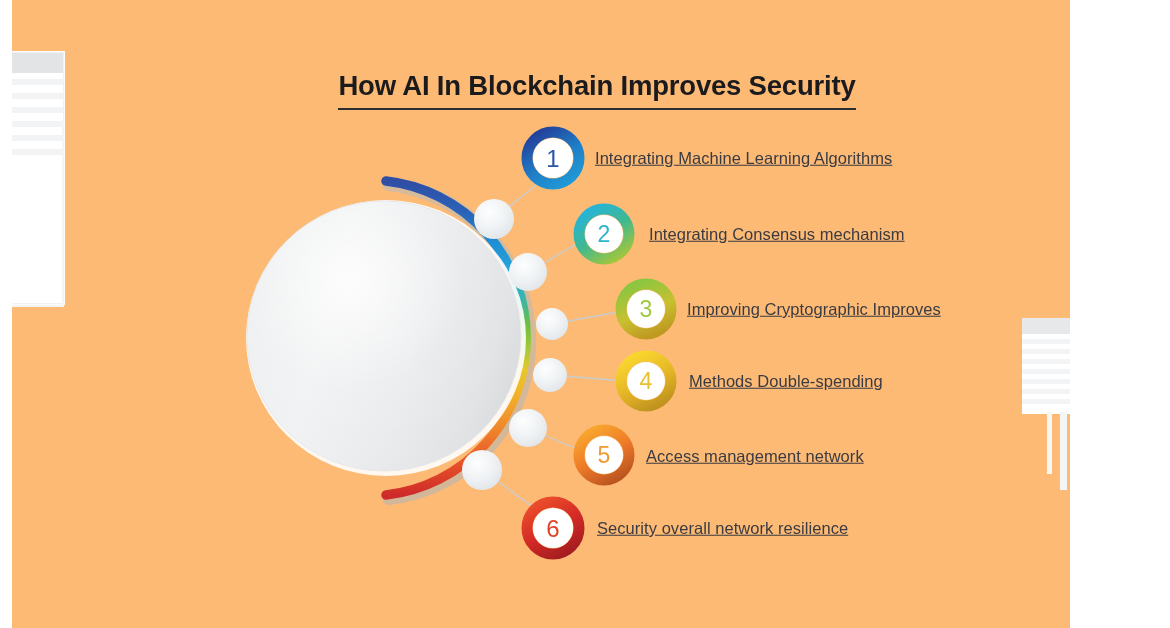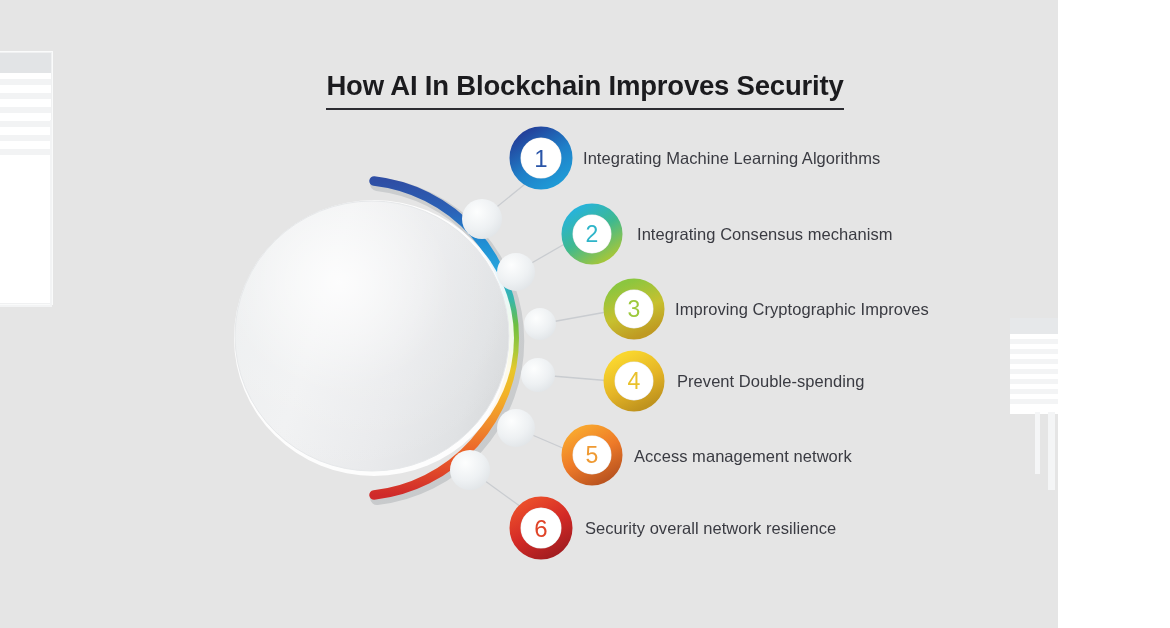--- a/index.html
+++ b/index.html
@@ -8,22 +8,23 @@
     background: #ffffff;
   }
   body {
     font-family: "Liberation Sans", sans-serif;
     -webkit-font-smoothing: antialiased;
   }
   #stage {
     position: relative;
     width: 1058px;
     height: 628px;
-    background: #e5e5e5;
+    background: #fdba74;
     overflow: hidden;
+    margin-left: 12px;
   }
 
   
   .ghost-panel {
     position: absolute;
     pointer-events: none;
   }
   #ghost-left {
     left: -58px;
     top: 52px;
@@ -123,20 +124,21 @@
 
   
   .item-label {
     position: absolute;
     font-size: 16.5px;
     color: #3a3b42;
     letter-spacing: 0.05px;
     white-space: nowrap;
     line-height: 1;
     transform: translateY(-50%);
+    text-decoration: underline;
   }
 </style>
 </head>
 <body>
 
 <div id="stage">
 
   <div class="ghost-panel" id="ghost-left">
     <div class="gp-titlebar"></div>
     <div class="gp-lines">
@@ -307,17 +309,17 @@
         <circle cx="541" cy="528" r="26" fill="none" stroke="url(#ring6)" stroke-width="11"></circle>
         <circle cx="541" cy="528" r="20" fill="#ffffff"></circle>
         <text x="541" y="528" text-anchor="middle" dominant-baseline="central" font-family="Liberation Sans, sans-serif" font-size="24" fill="#e04428">6</text>
       </g>
     </g>
   </svg>
 
   <div class="item-label" style="left:583px; top:158px;">Integrating Machine Learning Algorithms</div>
   <div class="item-label" style="left:637px; top:234px;">Integrating Consensus mechanism</div>
   <div class="item-label" style="left:675px; top:309px;">Improving Cryptographic Improves</div>
-  <div class="item-label" style="left:677px; top:381px;">Prevent Double-spending</div>
+  <div class="item-label" style="left:677px; top:381px;">Methods Double-spending</div>
   <div class="item-label" style="left:634px; top:456px;">Access management network</div>
   <div class="item-label" style="left:585px; top:528px;">Security overall network resilience</div>
 
 </div>
 
 </body></html>

